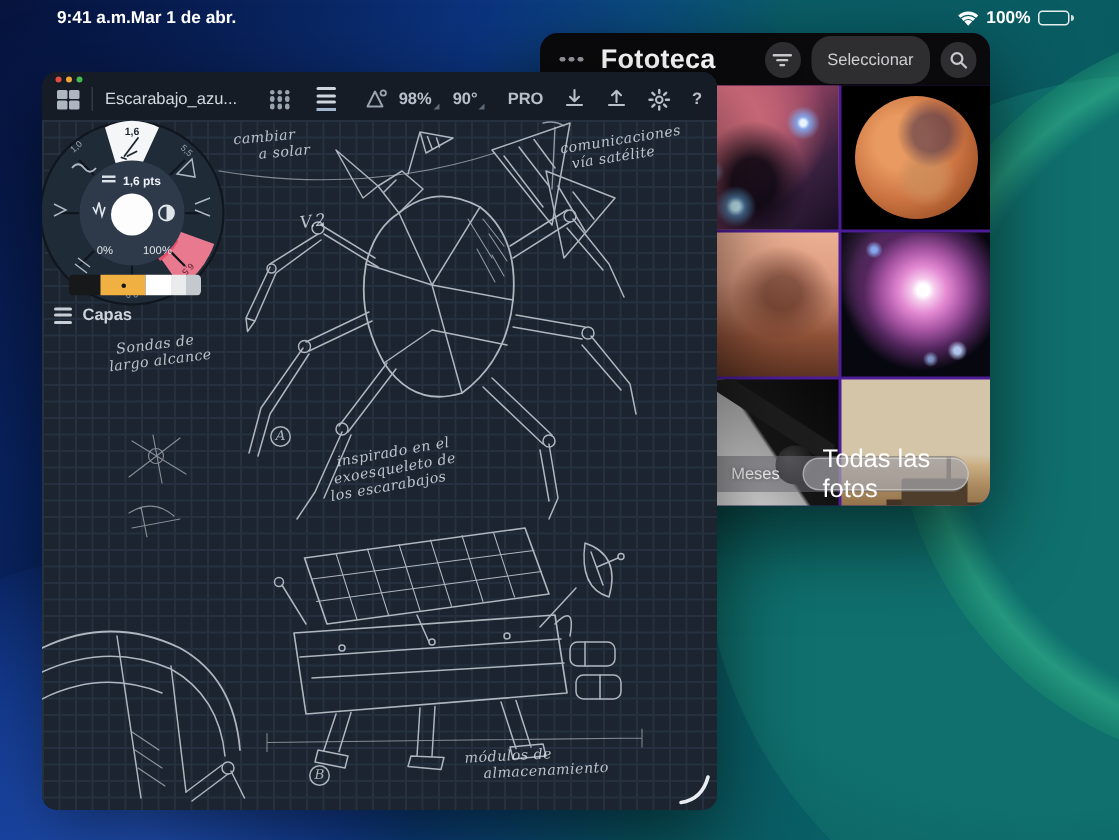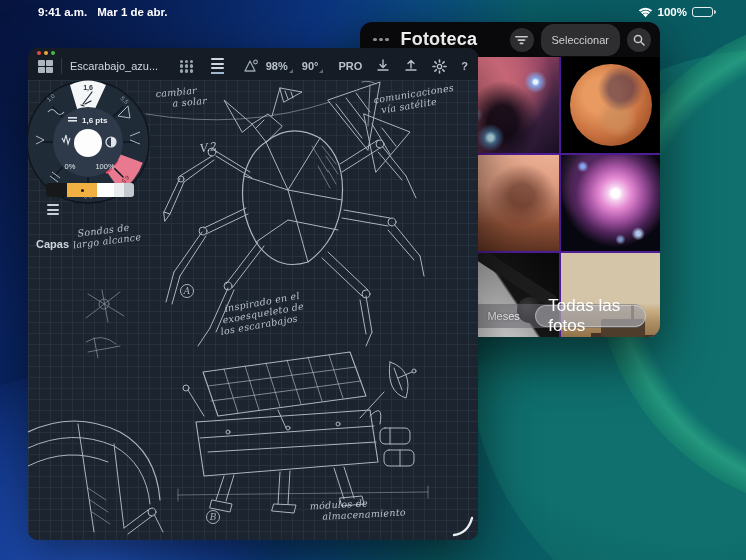--- a/index.html
+++ b/index.html
@@ -12,21 +12,21 @@
   .wp-circle { position:absolute; left:468px; top:50px; width:600px; height:600px; border-radius:50%;
     background:radial-gradient(circle at 38% 35%, #0f706e 0 52%, #0b5e5e 74%, #07504f 100%); }
   .wp-ring { position:absolute; left:596px; top:14px; width:500px; height:500px; border-radius:50%;
     background:radial-gradient(circle, transparent 60%, rgba(55,185,140,.55) 65%, rgba(28,140,112,.55) 70%, transparent 75%); }
   .wp-dark-edge { position:absolute; left:0; top:0; width:746px; height:560px;
     background:radial-gradient(ellipse at 0% 0%, rgba(4,10,38,.55) 0%, transparent 40%); }
 
   
   .statusbar { position:absolute; left:0; top:0; width:746px; height:24px; z-index:40;
     display:flex; align-items:center; color:#fff; font-size:11.5px; font-weight:bold; }
-  .sb-left { display:flex; gap:10px; margin-left:38px; }
+  .sb-left { display:flex; margin-left:38px; }
   .sb-right { margin-left:auto; margin-right:30px; display:flex; align-items:center; gap:5px; }
   .battery-body { width:21px; height:10px; border:1px solid rgba(255,255,255,.9); border-radius:3px; padding:1px; position:relative; }
   .battery-fill { width:100%; height:100%; background:#fff; border-radius:1.5px; }
   .battery-tip { width:2px; height:4px; background:rgba(255,255,255,.8); border-radius:0 2px 2px 0; margin-left:1px; }
 
   
   .window { position:absolute; border-radius:12px; overflow:hidden; box-shadow:0 20px 55px rgba(0,0,0,.6); }
 
   
   #photos-win { left:360px; top:22px; width:300px; height:315px; background:#4c1d95; z-index:10; }
@@ -106,21 +106,21 @@
 
   .note { position:absolute; color:#d6dee6; font-family:"DejaVu Serif",serif; font-style:italic;
     font-size:9.5px; line-height:11px; opacity:.85; letter-spacing:.3px; white-space:nowrap; }
   .marker { position:absolute; width:14px; height:14px; border:1px solid #cdd6de; border-radius:50%;
     color:#cdd6de; font-family:"DejaVu Serif",serif; font-style:italic; font-size:9px;
     display:flex; align-items:center; justify-content:center; opacity:.8; }
 
   .palette { position:absolute; left:18px; top:103px; width:88px; height:14px; display:flex; border-radius:3px; overflow:hidden; }
   .palette i { position:relative; }
   .pal-dot::after { content:""; position:absolute; left:50%; top:50%; width:3px; height:3px; margin:-1.5px; border-radius:50%; background:#17181a; }
-  .layers-row { position:absolute; left:8px; top:124px; display:flex; align-items:center; gap:23px;flex-direction:column; }
+  .layers-row { position:absolute; left:8px; top:124px; display:flex; align-items:center; gap:7px; }
   .layers-icon { display:flex; flex-direction:column; gap:2.5px; }
   .layers-icon i { width:12px; height:2px; background:#c7ced6; border-radius:1px; }
   .layers-label { color:#ced4db; font-size:11px; font-weight:bold; }
 
   .page-curl { position:absolute; right:3px; bottom:2px; }
 </style>
 </head>
 <body>
 
 <div class="wp-circle"></div>

